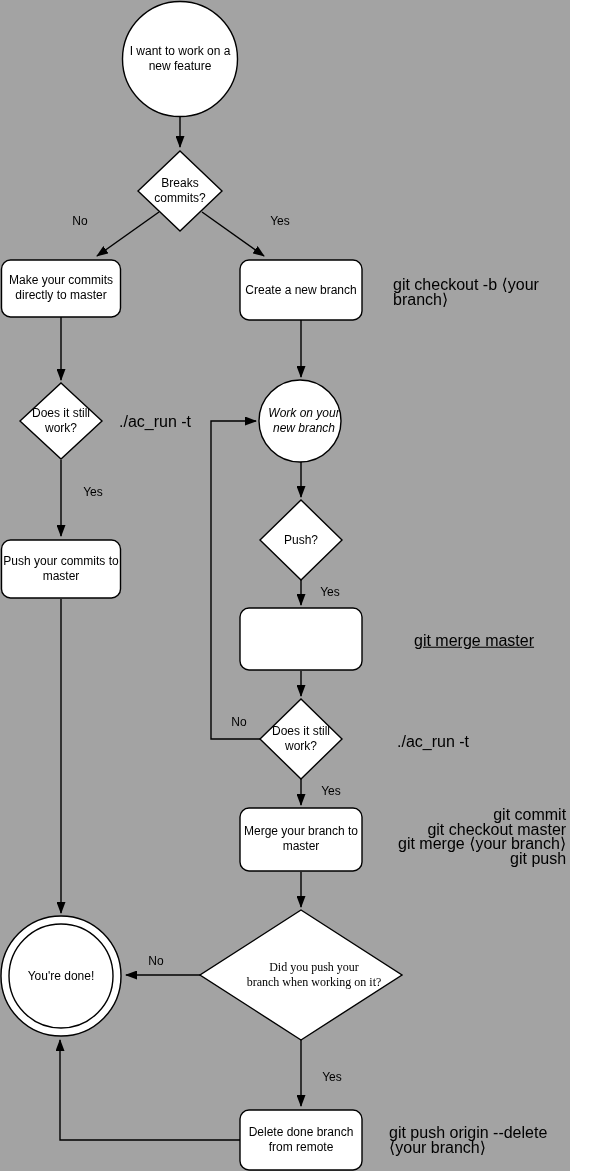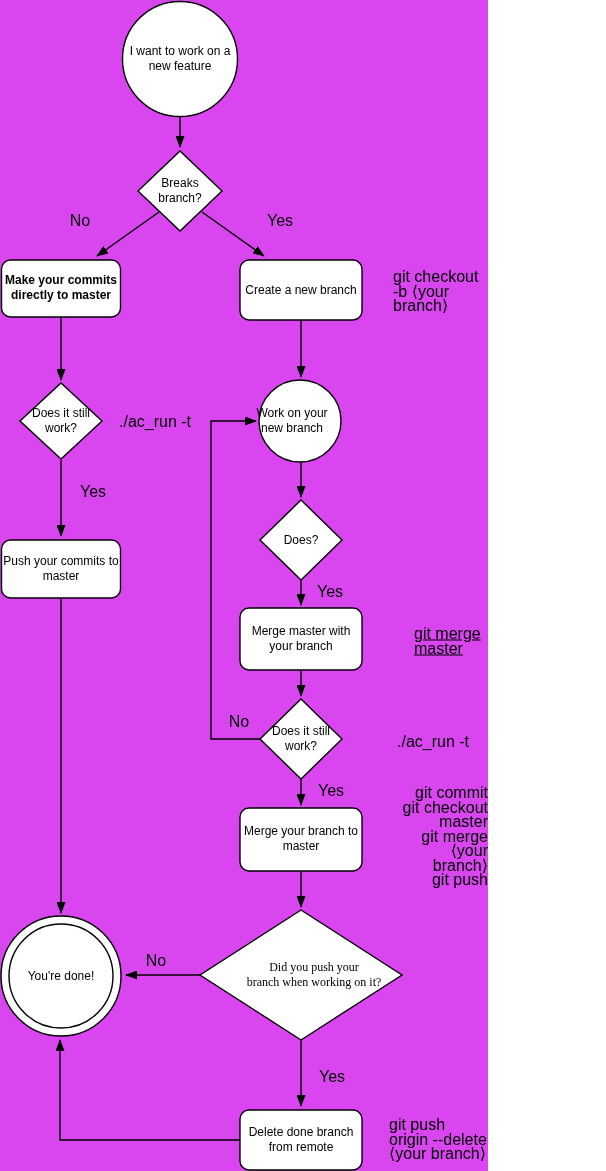--- a/index.html
+++ b/index.html
@@ -1,37 +1,37 @@
 <!DOCTYPE html>
 <html><head>
 <meta charset="utf-8">
 <style>
   html, body { margin: 0; padding: 0; background: #ffffff; }
   .canvas {
     position: relative;
-    width: 488px;
+    width: 570px;
     height: 1171px;
-    background: #d946ef;
+    background: #a3a3a3;
     font-family: "Liberation Sans", sans-serif;
     color: #000000;
     overflow: hidden;
   }
   svg.wires { position: absolute; left: 0; top: 0; }
   .label {
     position: absolute;
     font-size: 12px;
     line-height: 15px;
     transform: translate(-50%, -50%);
     text-align: center;
     white-space: pre-line;
     pointer-events: none;
   }
   .elabel {
     position: absolute;
-    font-size: 16px;
+    font-size: 12px;
     line-height: 14px;
     transform: translate(-50%, -50%);
     text-align: right;
     white-space: nowrap;
     pointer-events: none;
   }
   .ann {
     position: absolute;
     font-size: 16px;
     line-height: 14.5px;
@@ -87,33 +87,31 @@
       <polygon points="301,910 402,975 301,1040 200,975"></polygon>
       <circle cx="61" cy="976" r="60"></circle>
       <circle cx="61" cy="976" r="52"></circle>
       <rect x="240" y="1110" width="122" height="60" rx="9"></rect>
     </g>
   </svg>
 
   <div class="label" style="left:180px; top:59px; width:112px;">I want to work on a
 new feature</div>
   <div class="label" style="left:180px; top:191px; width:90px;">Breaks
-branch?</div>
-  <div class="label" style="left:61px; top:288px; width:118px;font-weight:bold;">Make your commits
+commits?</div>
+  <div class="label" style="left:61px; top:288px; width:118px;">Make your commits
 directly to master</div>
   <div class="label" style="left:301px; top:290px; width:120px;">Create a new branch</div>
   <div class="label" style="left:61px; top:421px; width:84px;">Does it still
 work?</div>
   <div class="label" style="left:61px; top:569px; width:122px;text-align:center;">Push your commits to
 master</div>
-  <div class="label" style="left:292px; top:421px; width:86px;">Work on your
+  <div class="label" style="left:304px; top:421px; width:86px;font-style:italic;">Work on your
 new branch</div>
-  <div class="label" style="left:301px; top:540px; width:70px;">Does?</div>
-  <div class="label" style="left:301px; top:639px; width:116px;">Merge master with
-your branch</div>
+  <div class="label" style="left:301px; top:540px; width:70px;">Push?</div>
   <div class="label" style="left:301px; top:739px; width:84px;">Does it still
 work?</div>
   <div class="label" style="left:301px; top:839px; width:124px;">Merge your branch to
 master</div>
   <div class="label" style="left:314px; top:975px; width:170px;font-family:Liberation Serif, serif;">Did you push your
 branch when working on it?</div>
   <div class="label" style="left:61px; top:976px; width:100px;">You're done!</div>
   <div class="label" style="left:301px; top:1140px; width:114px;">Delete done branch
 from remote</div>
 

